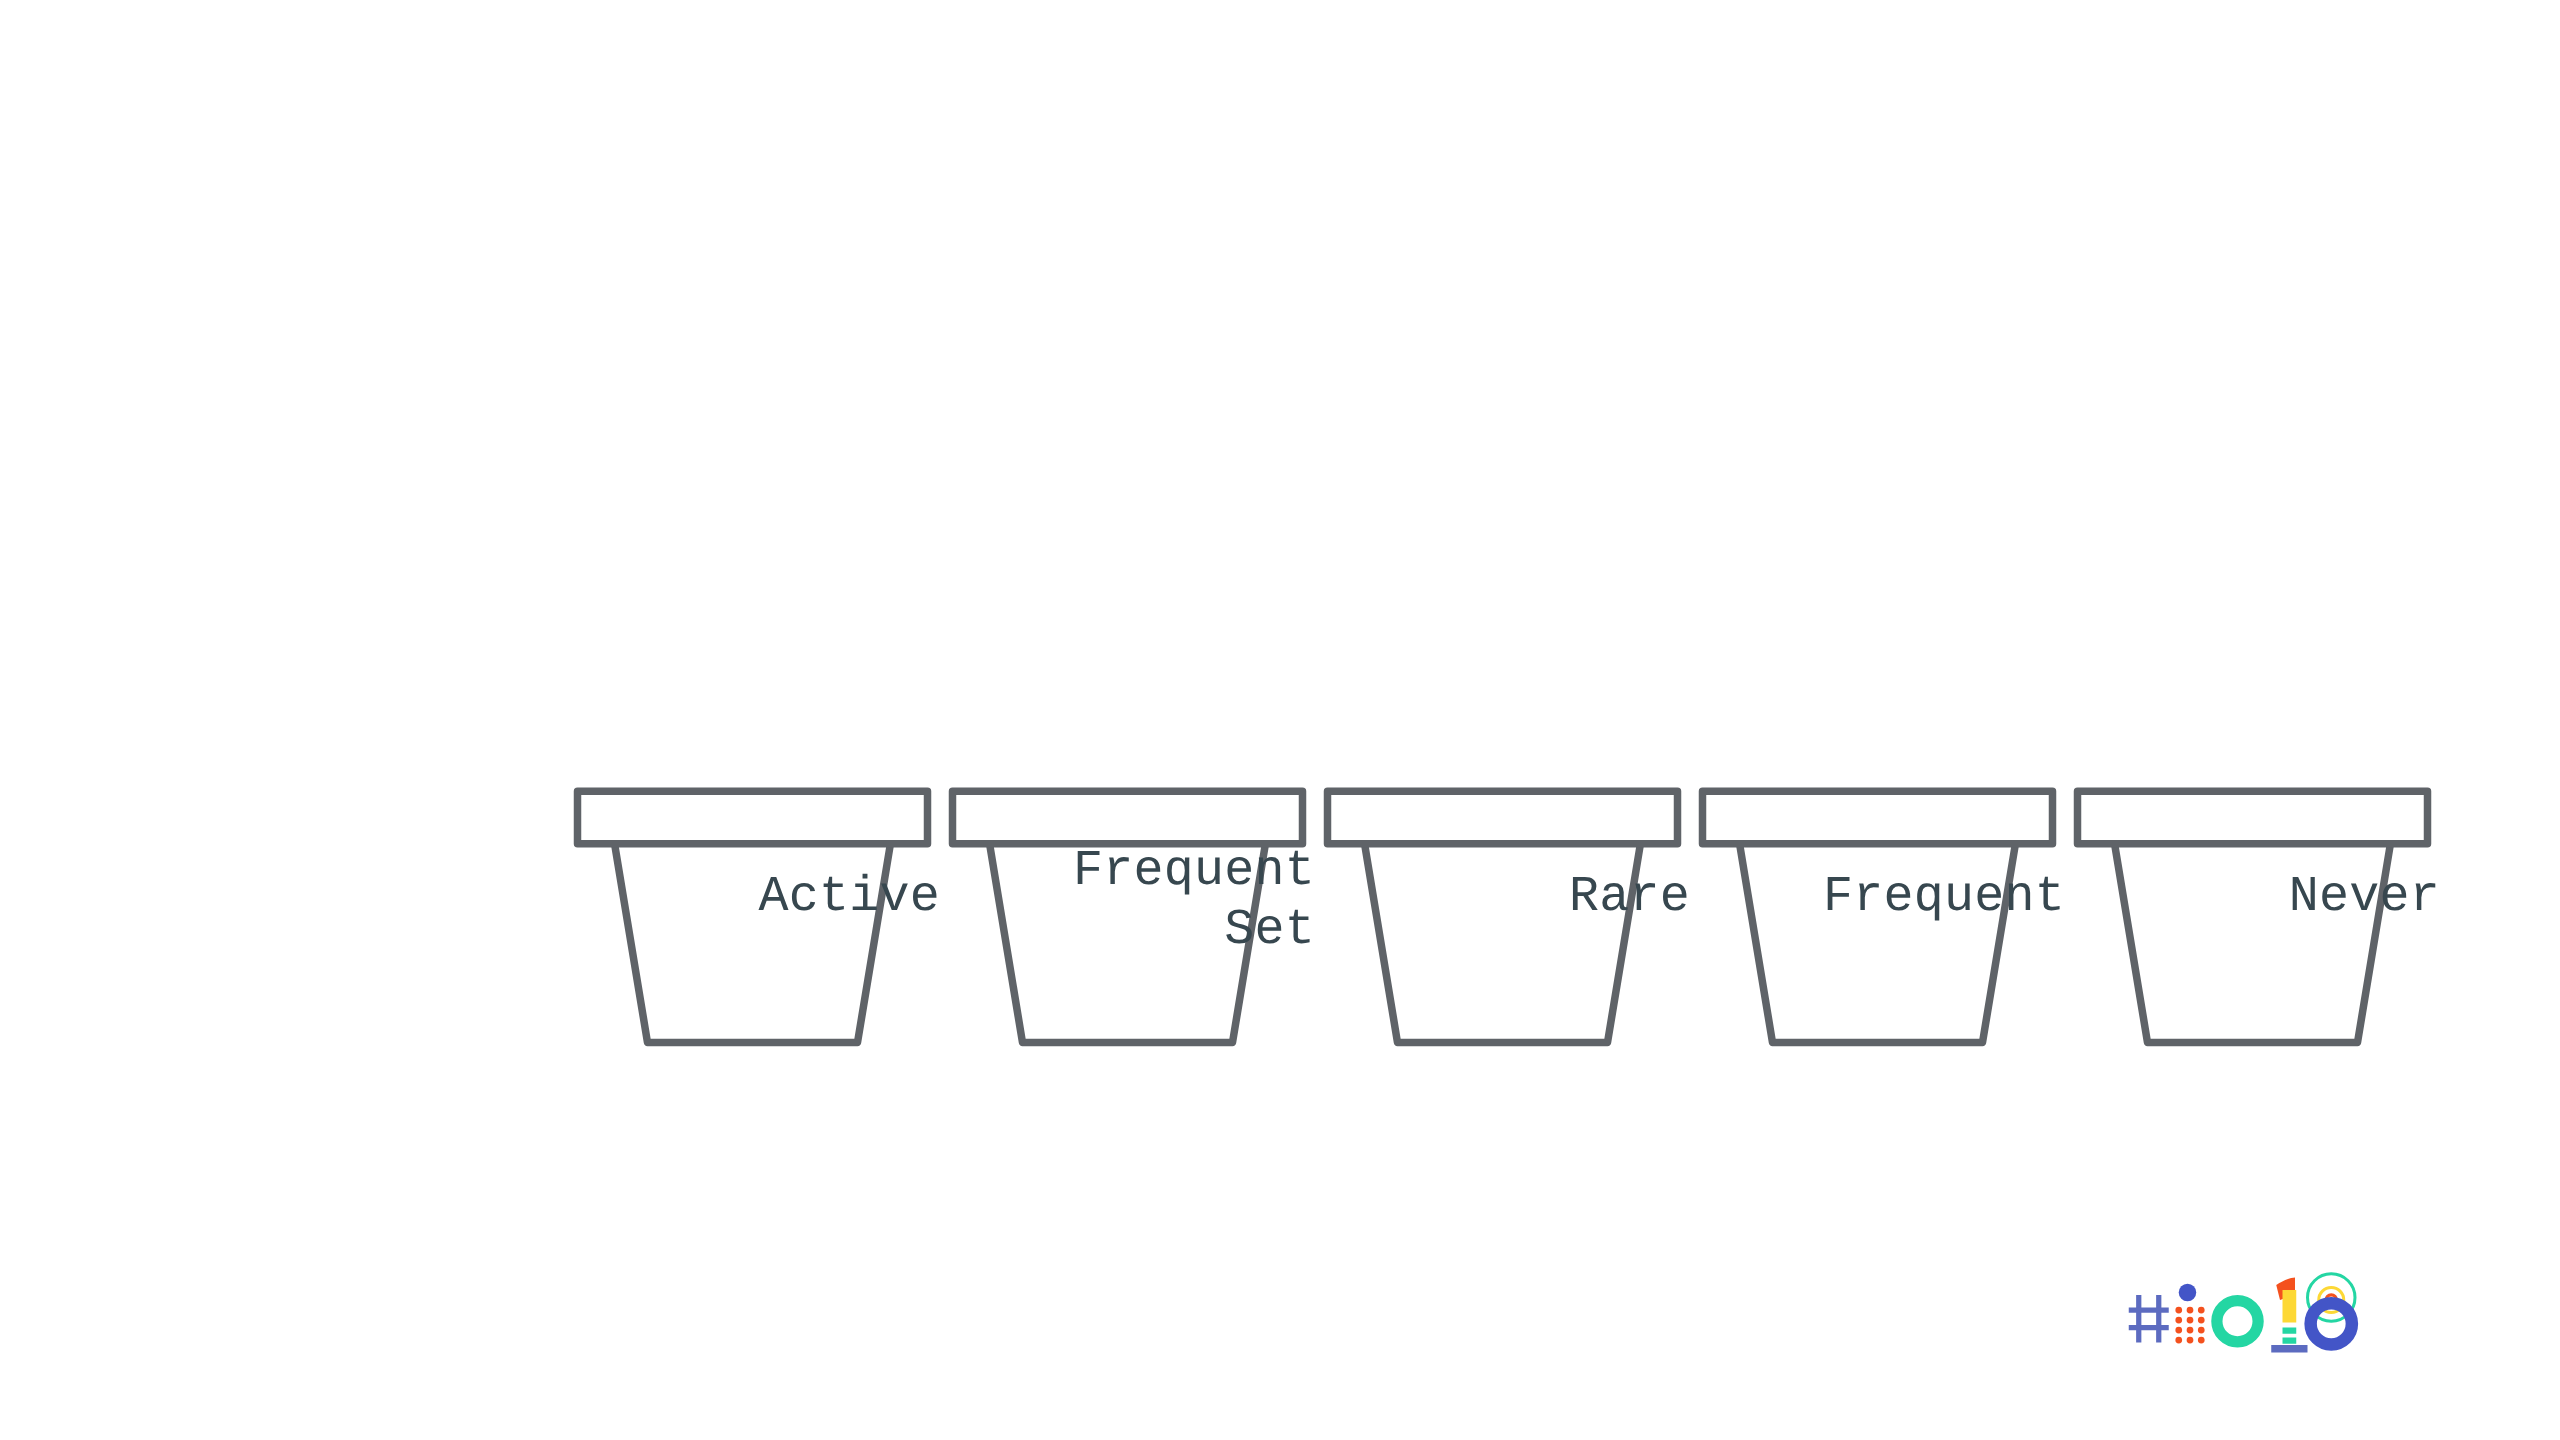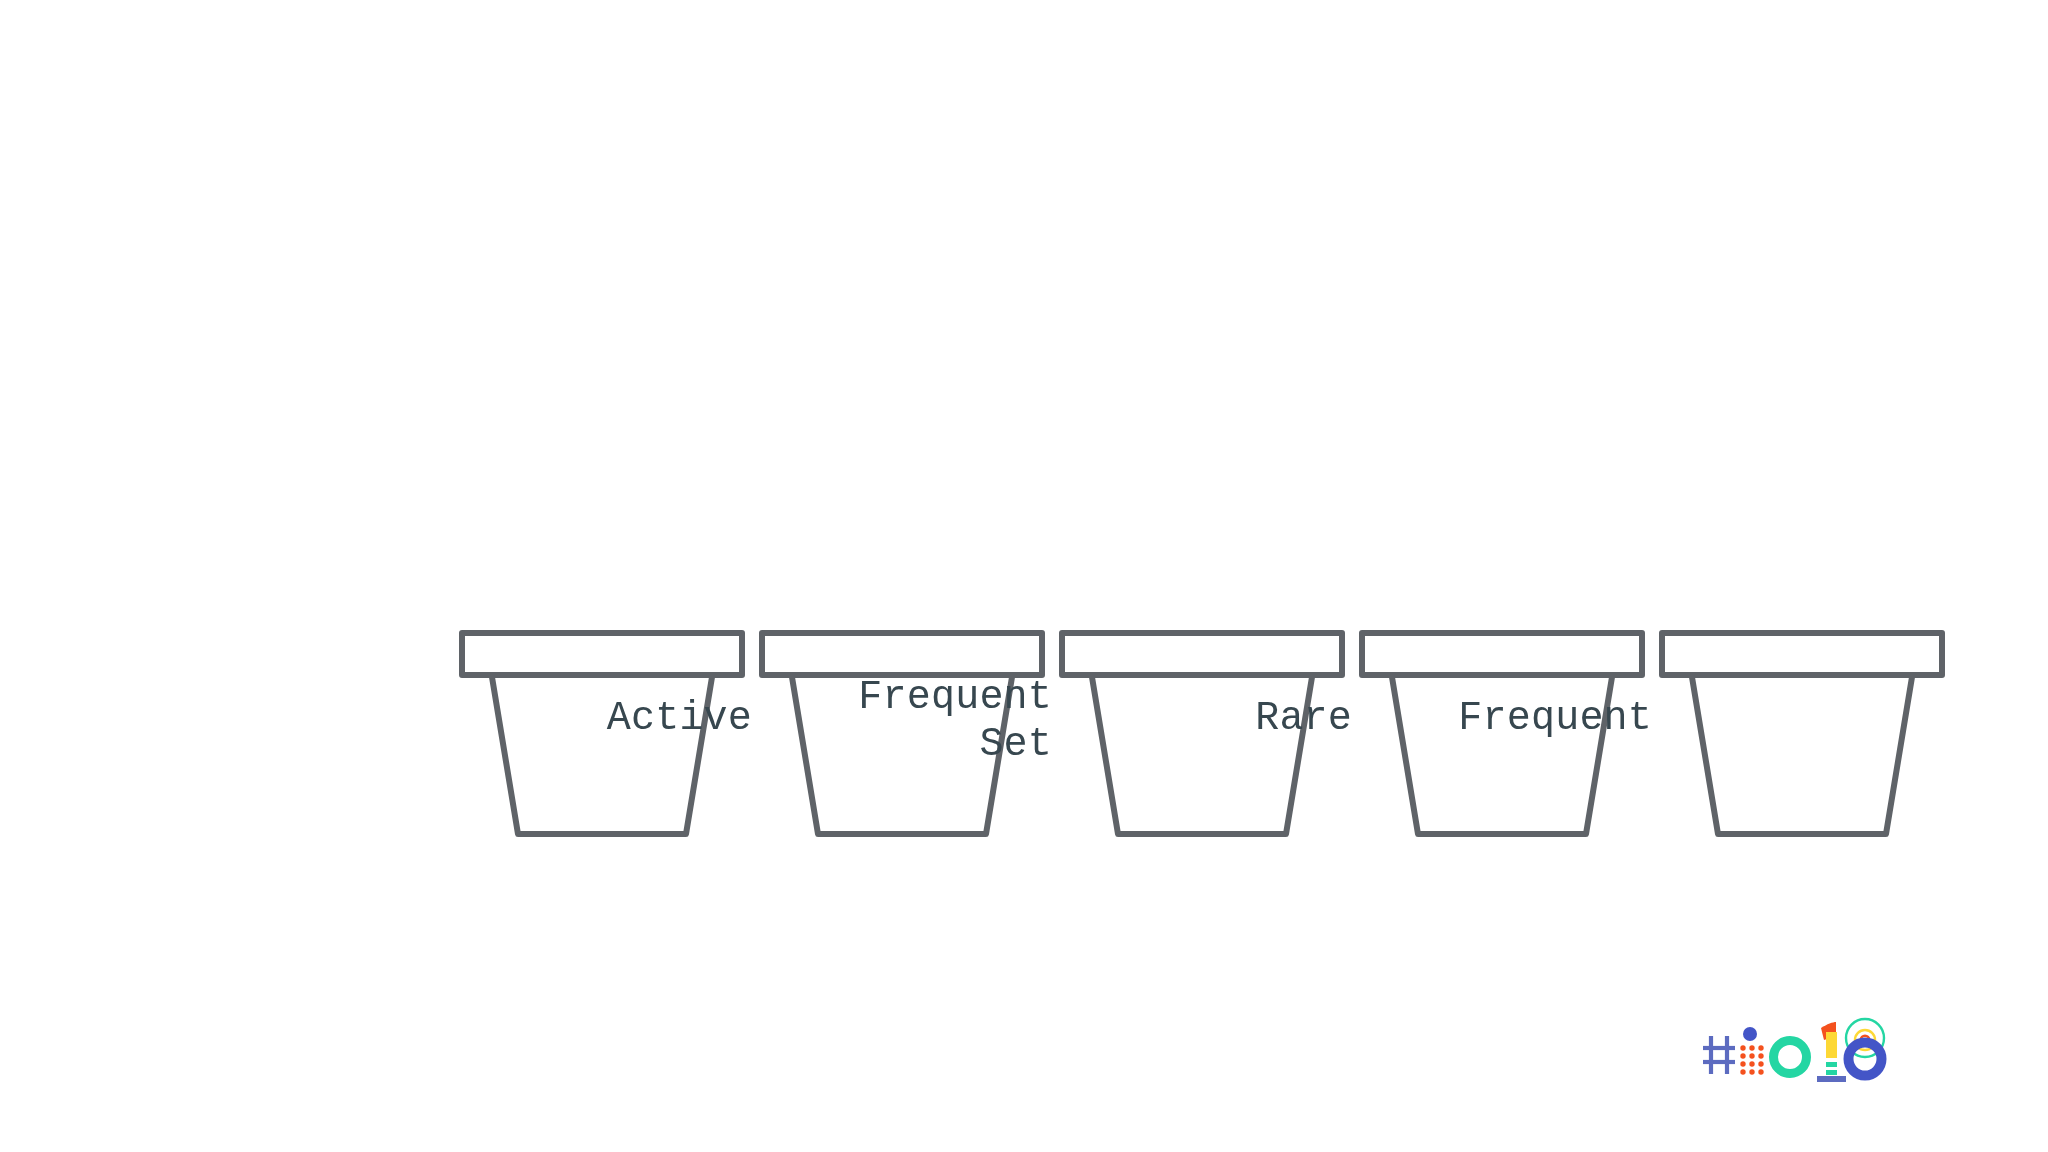--- a/index.html
+++ b/index.html
@@ -119,20 +119,21 @@
         <rect x="10" y="6" width="280" height="42" fill="#ffffff" stroke="#5f6368" stroke-width="6" stroke-linejoin="round"></rect>
       </svg>
       <div class="bucket-label">Frequent</div>
     </div>
 
     <div class="bucket">
       <svg class="bucket-svg" viewBox="0 0 300 235">
         <path d="M 36 26 L 264 26 L 234 207 L 66 207 Z" fill="#ffffff" stroke="#5f6368" stroke-width="6" stroke-linejoin="round" stroke-linecap="round"></path>
         <rect x="10" y="6" width="280" height="42" fill="#ffffff" stroke="#5f6368" stroke-width="6" stroke-linejoin="round"></rect>
       </svg>
+      <div class="bucket-label">Never</div>
     </div>
 
   </div>
 
   <div id="logo">
     <svg viewBox="0 0 186 72">
 
       <g stroke="#5c6bc0" stroke-width="4.2" stroke-linecap="butt">
         <line x1="9" y1="26" x2="9" y2="64"></line>
         <line x1="25" y1="26" x2="25" y2="64"></line>

